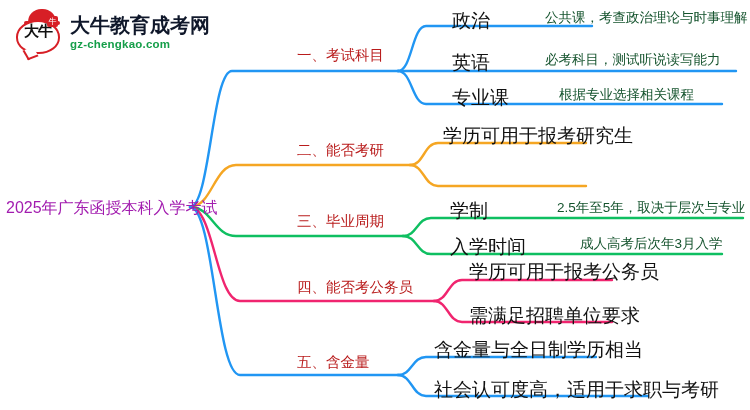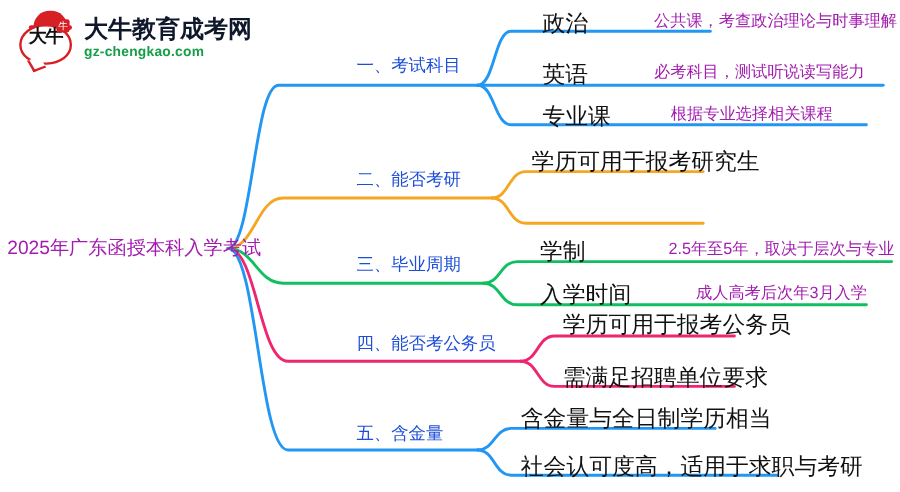--- a/index.html
+++ b/index.html
@@ -145,29 +145,29 @@
     white-space: nowrap;
     line-height: 1;
   }
   .node-root {
     font-size: 16px;
     color: #a21caf;
     text-align: right;
   }
   .node-l1 {
     font-size: 14.5px;
-    color: #1d4ed8;
+    color: #b91c1c;
   }
   .node-l2 {
     font-size: 19px;
     color: #111111;
   }
   .node-l3 {
     font-size: 13.5px;
-    color: #a21caf;
+    color: #14532d;
   }
 </style>
 </head>
 <body>
 
 <div id="canvas">
 
   <div id="logo">
     <div id="logo-mark">
       <div class="pot"></div>

